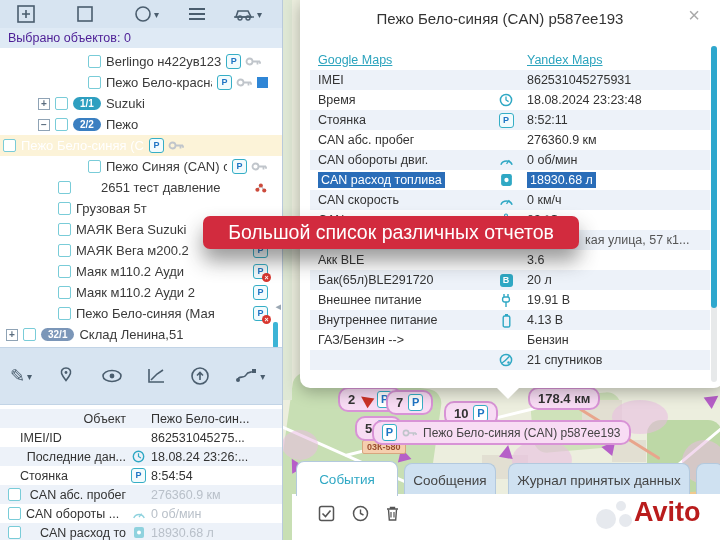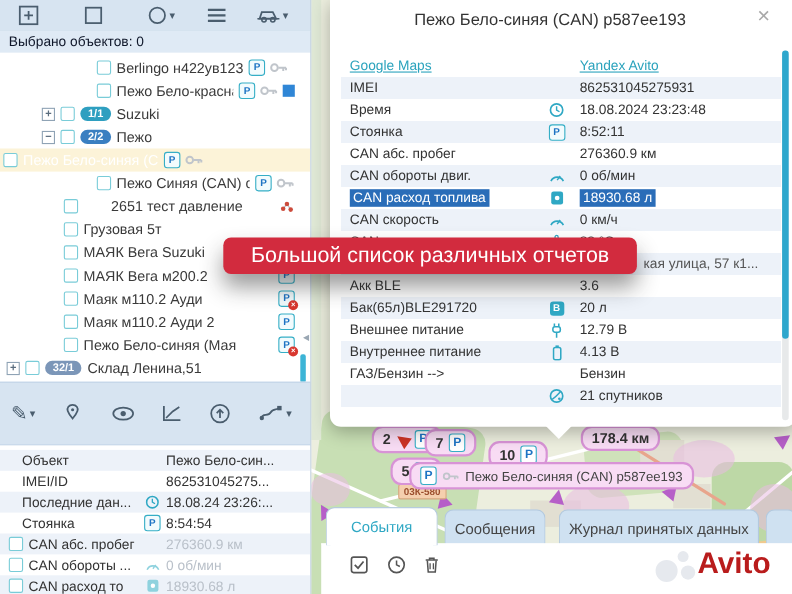--- a/index.html
+++ b/index.html
@@ -19,21 +19,21 @@
   .bubble .p-icon{background:#fff;}
   .bubble.big{font-weight:normal;font-size:12px;color:#444;}
   .redarr{width:0;height:0;border-left:6px solid transparent;border-right:6px solid transparent;border-bottom:12px solid #cc3326;transform:rotate(-55deg);display:inline-block;}
   .roadlbl{position:absolute;background:#f5cfae;border:1px solid #d7a67e;color:#9c4f2e;font-size:9px;font-weight:bold;padding:1px 4px;border-radius:2px;z-index:2;}
 
   
   #left{position:absolute;left:0;top:0;width:282px;height:540px;background:#fff;border-right:1px solid #b9cadb;z-index:4;}
   #top-toolbar{position:absolute;left:0;top:0;width:282px;height:28px;background:#d7e4f1;border-bottom:1px solid #c2d4e6;display:flex;align-items:center;gap:0;}
   .ticon{display:flex;align-items:center;color:#4a5d6e;}
   .caret{font-size:10px;color:#4a5d6e;margin-left:2px;}
-  #sel-header{position:absolute;left:0;top:28px;width:282px;height:20px;background:#dfeaf5;color:#0f172a;font-size:12.5px;line-height:20px;padding-left:8px;box-sizing:border-box;}
+  #sel-header{position:absolute;left:0;top:28px;width:282px;height:20px;background:#dfeaf5;color:#4c1d95;font-size:12.5px;line-height:20px;padding-left:8px;box-sizing:border-box;}
   #tree{position:absolute;left:0;top:48px;width:282px;height:299px;background:#fff;overflow:hidden;}
   .trow{position:absolute;left:0;width:282px;height:21px;display:flex;align-items:center;gap:5px;box-sizing:border-box;padding-right:14px;font-size:13px;color:#3a3a3a;white-space:nowrap;}
   .trow.sel{background:#fcf3d8;}
   .lvl0{padding-left:6px;} .lvl1{padding-left:38px;} .lvl1b{padding-left:58px;} .lvl2{padding-left:88px;}
   .cb{flex:0 0 13px;width:13px;height:13px;border:1.5px solid #79ccd8;border-radius:2px;background:#fff;box-sizing:border-box;}
   .exp{flex:0 0 12px;width:12px;height:12px;border:1px solid #8fa3b5;background:#fff;box-sizing:border-box;position:relative;}
   .exp::before{position:absolute;inset:0;text-align:center;font:bold 10px/10px "Liberation Sans",sans-serif;color:#5a6c7e;}
   .exp-plus::before{content:"+";}
   .exp-minus::before{content:"\2212";}
   .badge{border-radius:9px;padding:1px 7px;font-size:10px;font-weight:bold;color:#fff;line-height:11px;}
@@ -46,21 +46,21 @@
   .p-big{width:15px;height:15px;}
   .p-big::before{font:bold 11px/15px "Liberation Sans",sans-serif;}
   .p-x::after{content:"\00d7";position:absolute;right:-4px;bottom:-4px;width:9px;height:9px;background:#d8372f;color:#fff;border-radius:50%;font:bold 7px/9px "Liberation Sans",sans-serif;text-align:center;}
   .bluesq{width:11px;height:11px;background:#2f86d6;flex:0 0 11px;}
   #tree-scroll{position:absolute;right:4px;top:274px;width:5px;height:26px;background:#3cb4d6;border-radius:2px;}
   #collapse-handle{position:absolute;right:1px;top:252px;color:#9aa7b3;font-size:11px;}
   #mid-toolbar{position:absolute;left:0;top:347px;width:282px;height:58px;background:#d7e4f1;border-top:1px solid #c2d4e6;border-bottom:1px solid #c2d4e6;display:flex;align-items:center;box-sizing:border-box;}
   .pencil-glyph{font-size:18px;color:#4a5d6e;}
   #details{position:absolute;left:0;top:405px;width:282px;height:135px;background:#fff;overflow:hidden;}
   .drow{position:absolute;left:0;width:282px;height:19px;display:flex;align-items:center;font-size:12.5px;color:#333;box-sizing:border-box;padding-left:8px;gap:5px;white-space:nowrap;}
-  .drow.stripe{background:#edf2f9;}
+  .drow.stripe{background:#edf2f9;text-align:right;}
   .dlabel{width:118px;overflow:hidden;flex:0 0 118px;}
   .dlabel.narrow{flex:0 0 100px;width:100px;}
   .dicon{flex:0 0 15px;width:15px;display:flex;justify-content:center;}
   .dvalue{overflow:hidden;}
   .gray{color:#b9c0c9;}
 
   
   #popup{position:absolute;left:300px;top:0;width:424px;height:388px;background:#fff;z-index:5;border-radius:0 0 10px 10px;box-shadow:0 4px 16px rgba(0,0,0,.28);}
   #popup::after{content:"";position:absolute;left:196px;bottom:-11px;width:0;height:0;border-left:12px solid transparent;border-right:12px solid transparent;border-top:12px solid #fff;}
   #popup-title{position:absolute;left:0;top:10px;width:400px;text-align:center;font-size:15px;color:#333;}
@@ -390,21 +390,21 @@
       </div>
     </div>
   </div>
 
   <div id="popup">
     <div id="popup-title">Пежо Бело-синяя (CAN) p587ee193</div>
     <div id="popup-close">×</div>
 
     <div class="prow" style="top:50px;">
       <span class="plabel plink">Google Maps</span>
-      <span class="pvalue plink">Yandex Avito</span>
+      <span class="pvalue plink">Yandex Maps</span>
     </div>
 
     <div class="prow stripe" style="top:70px;">
       <span class="plabel">IMEI</span>
         <span class="picon"></span>
       <span class="pvalue">862531045275931</span>
     </div>
     <div class="prow" style="top:90px;">
       <span class="plabel">Время</span>
       <span class="picon">
@@ -485,21 +485,21 @@
     </div>
     <div class="prow" style="top:290px;">
       <span class="plabel">Внешнее питание</span>
       <span class="picon">
           <svg width="10" height="15" viewBox="0 0 10 15">
             <path d="M3 1 v3 M7 1 v3" stroke="#2fa8c4" stroke-width="1.4"></path>
             <rect x="1.6" y="4" width="6.8" height="5" rx="2" fill="none" stroke="#2fa8c4" stroke-width="1.4"></rect>
             <path d="M5 9 v5" stroke="#2fa8c4" stroke-width="1.4"></path>
           </svg>
         </span>
-      <span class="pvalue">12.79 В</span>
+      <span class="pvalue">19.91 В</span>
     </div>
     <div class="prow stripe" style="top:310px;">
       <span class="plabel">Внутреннее питание</span>
       <span class="picon">
           <svg width="9" height="15" viewBox="0 0 9 15">
             <rect x="3" y="1" width="3" height="2" fill="#2fa8c4"></rect>
             <rect x="1.2" y="3" width="6.6" height="11" rx="1.6" fill="none" stroke="#2fa8c4" stroke-width="1.4"></rect>
           </svg>
         </span>
       <span class="pvalue">4.13 В</span>

